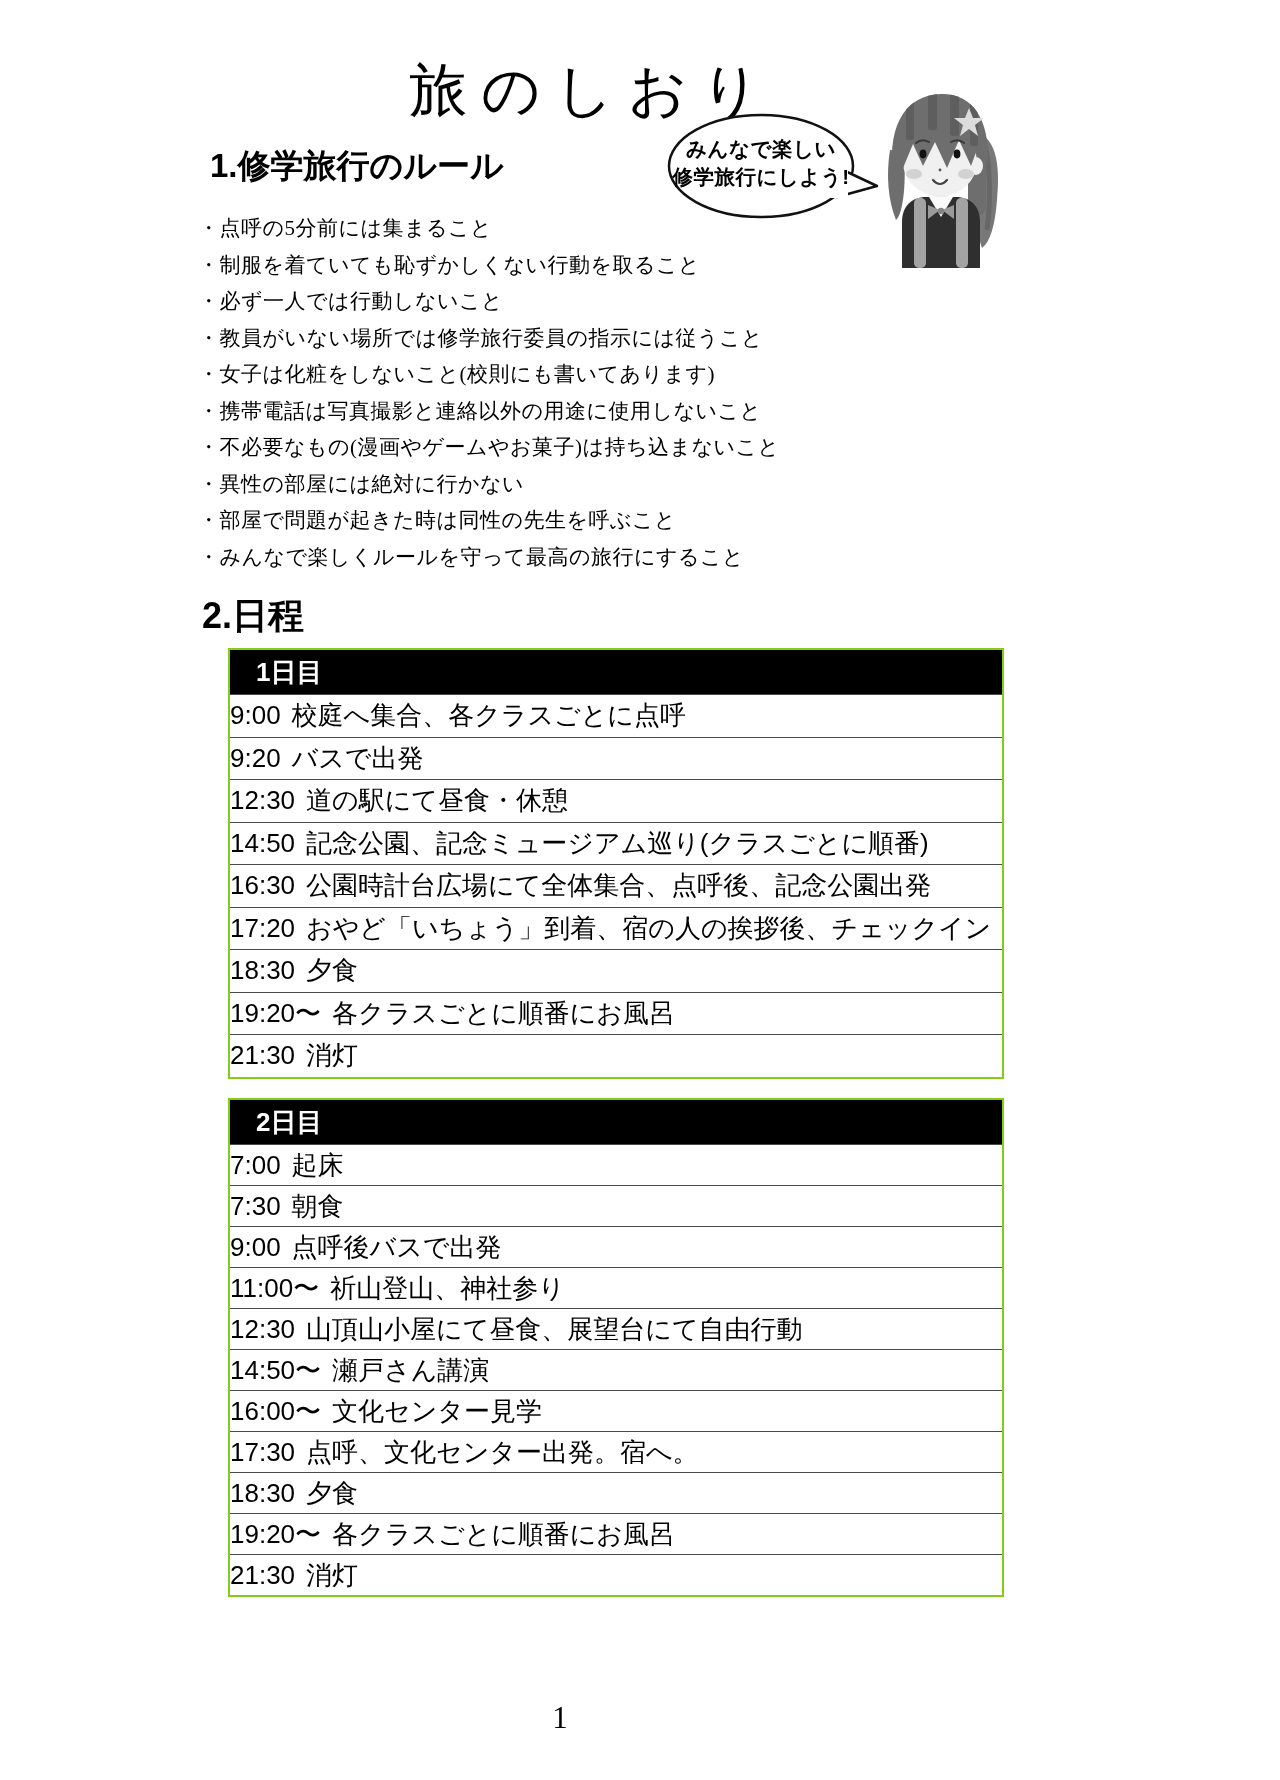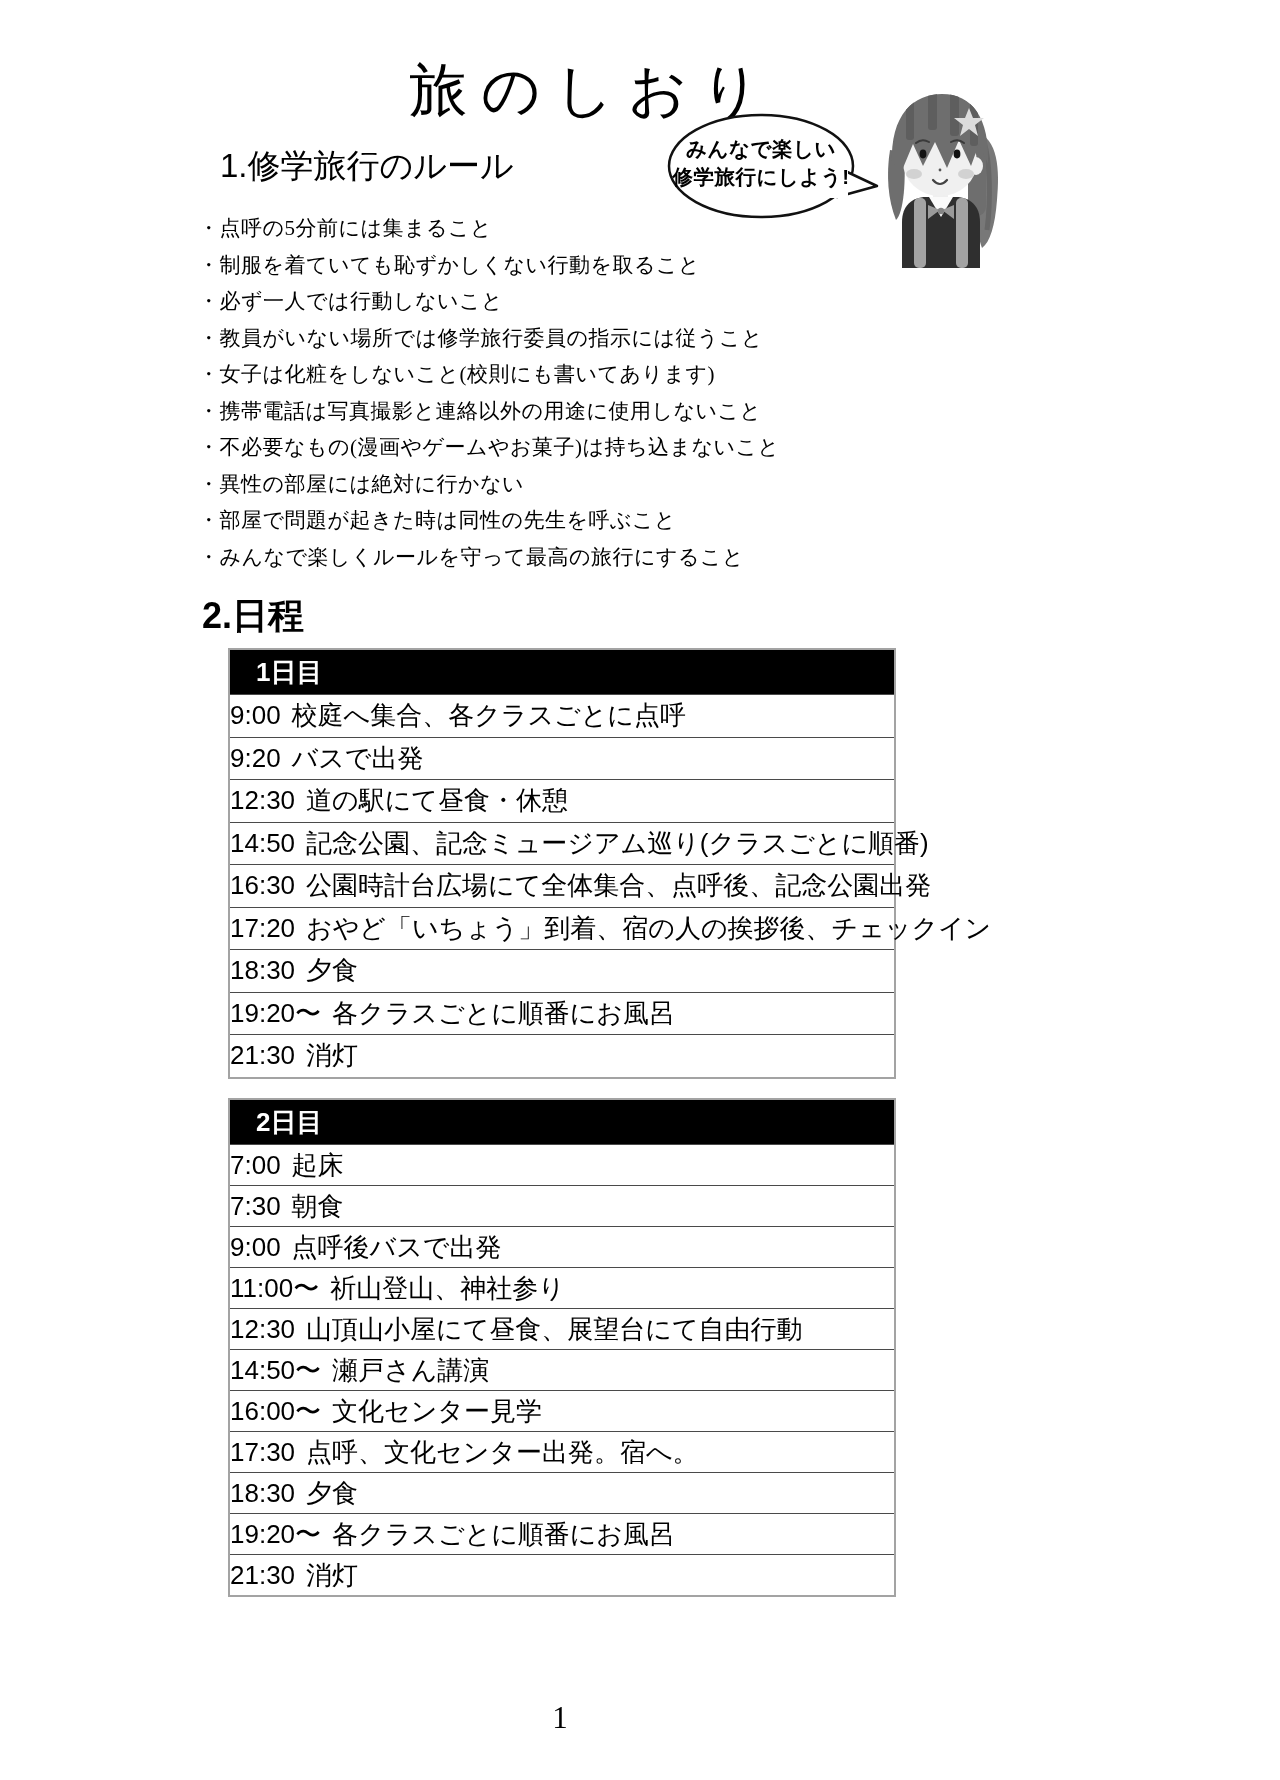--- a/index.html
+++ b/index.html
@@ -6,35 +6,35 @@
   .page {
     position:relative; width:1280px; height:1780px; background:#ffffff;
     color:#000; font-family:"Liberation Sans", sans-serif; overflow:hidden;
   }
   .title {
     position:absolute; top:44px; left:60px; width:1040px; margin:12px;
     text-align:center; font-family:"Liberation Serif", serif; font-weight:400;
     font-size:58px; letter-spacing:14px; line-height:1.2;
   }
   .rules-heading {
-    position:absolute; left:220px; top:148px; margin:0;
-    font-size:33px; font-weight:normal; line-height:1.1;
+    position:absolute; left:210px; top:148px; margin:0;
+    font-size:33px; font-weight:bold; line-height:1.1;
   }
   .rules {
     position:absolute; left:198px; top:210px; margin:0; padding:0; list-style:none;
     font-family:"Liberation Serif", serif; font-size:21px; line-height:36.5px;
     letter-spacing:0.5px; white-space:nowrap;
   }
   .schedule-heading {
     position:absolute; left:202px; top:596px; margin:0;
     font-size:36px; font-weight:bold; line-height:1.1;
   }
   .sched-table {
-    position:absolute; left:228px; width:668px; background:#fff;
-    border:2px solid #a3a3a3; box-sizing:border-box;
+    position:absolute; left:228px; width:776px; background:#fff;
+    border:2px solid #84cc16; box-sizing:border-box;
   }
   .table-0 { top:648px; }
   .table-1 { top:1098px; }
   .day-header {
     background:var(--header-bg,#000); color:var(--header-text,#fff);
     font-weight:bold; font-size:26px; height:44px;
     display:flex; align-items:center; padding-left:26px;
   }
   .sched-row {
     display:flex; align-items:center; 

